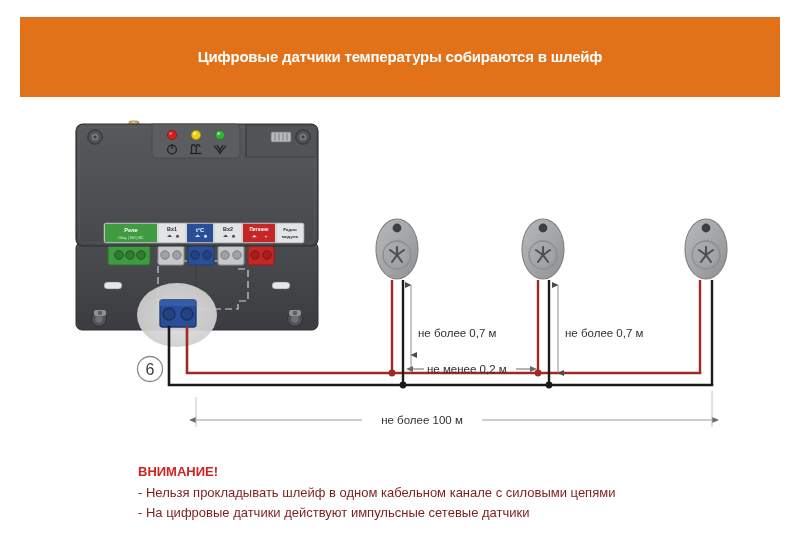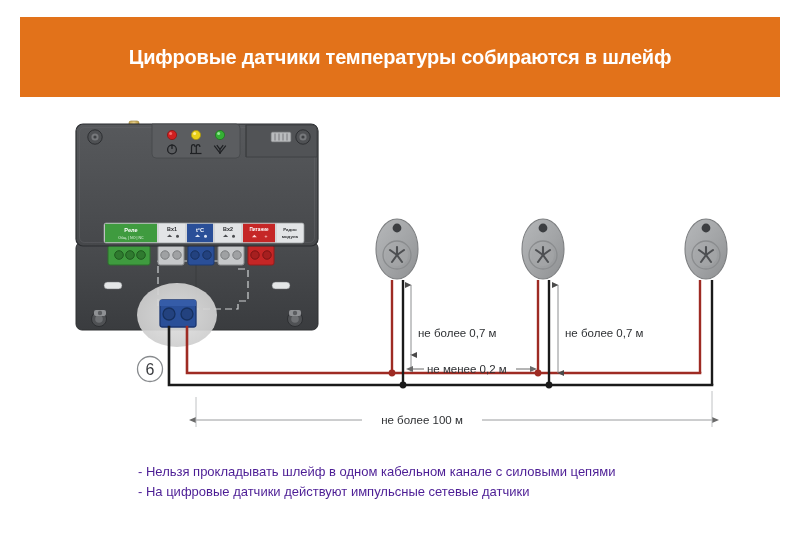--- a/index.html
+++ b/index.html
@@ -26,21 +26,21 @@
     background: #e2721a;
     display: flex;
     flex-direction: column;
     align-items: center;
     justify-content: center;
     box-sizing: border-box;
   }
   #header-banner .hline {
     color: #ffffff;
     font-weight: bold;
-    font-size: 20px;
+    font-size: 15px;
     line-height: 30px;
     letter-spacing: -0.2px;
     text-align: center;
     white-space: nowrap;
   }
 
   
   #diagram {
     position: absolute;
     left: 0;
@@ -58,21 +58,21 @@
     width: 600px;
   }
   #warning-title {
     color: #d32222;
     font-weight: bold;
     font-size: 13px;
     line-height: 19px;
     margin-bottom: 2px;
   }
   .warning-line {
-    color: #4c1d95;
+    color: #7f1d1d;
     font-size: 13px;
     line-height: 19.5px;
     white-space: nowrap;
   }
 </style>
 </head>
 <body>
 
 <div id="header-banner">
   <div class="hline">Цифровые датчики температуры собираются в шлейф</div>
@@ -366,15 +366,16 @@
     <rect x="362" y="315" width="120" height="16" fill="#ffffff"></rect>
     <text x="422" y="327" font-family="'Liberation Sans',sans-serif" font-size="11.5" fill="#2e3033" text-anchor="middle">не более 100 м</text>
 
     <line x1="196" y1="300" x2="196" y2="330" stroke="#b9bbbd" stroke-width="0.9"></line>
     <line x1="712" y1="294" x2="712" y2="330" stroke="#b9bbbd" stroke-width="0.9"></line>
   </g>
 </svg>
 </div>
 
 <div id="warning-block">
+  <div id="warning-title">ВНИМАНИЕ!</div>
   <div class="warning-line">- Нельзя прокладывать шлейф в одном кабельном канале с силовыми цепями</div>
   <div class="warning-line">- На цифровые датчики действуют импульсные сетевые датчики</div>
 </div>
 
 </body></html>

